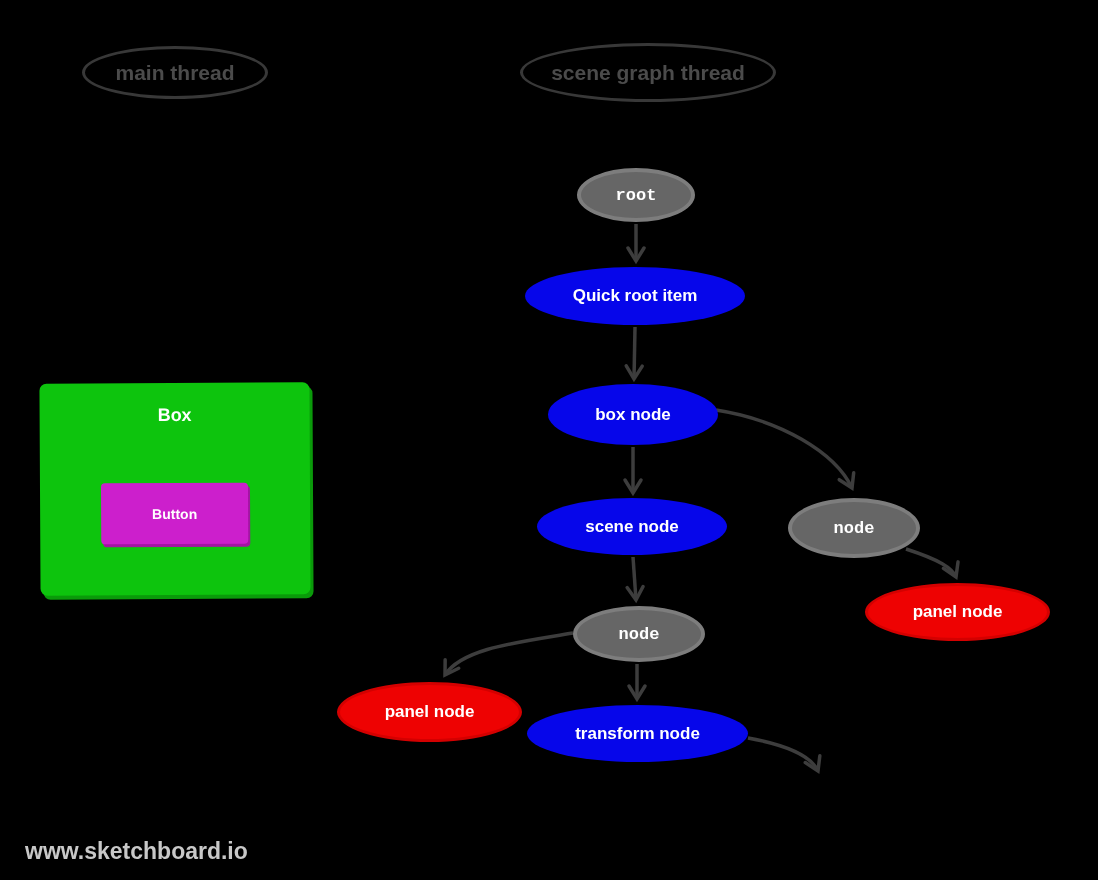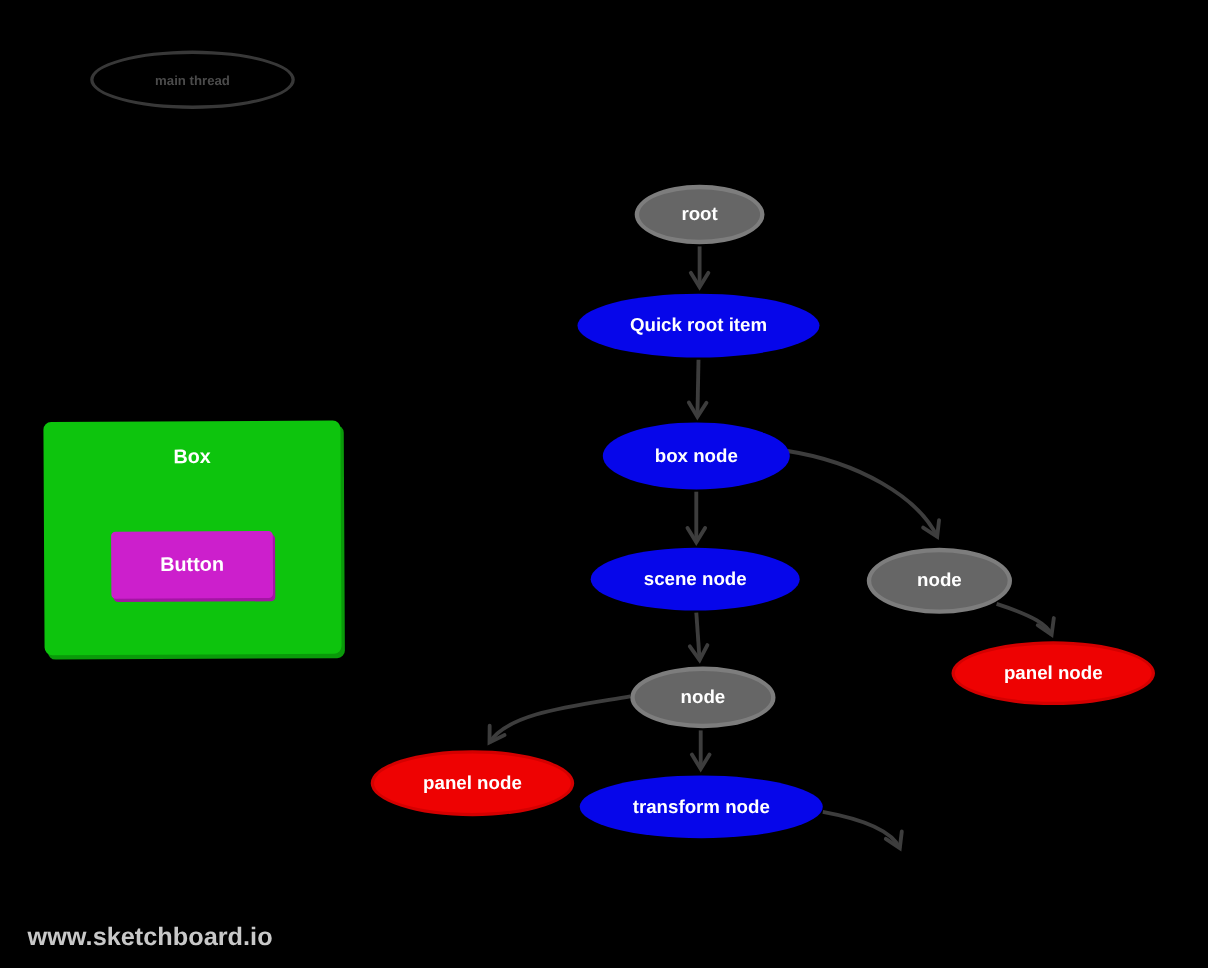--- a/index.html
+++ b/index.html
@@ -29,27 +29,27 @@
   svg.connectors{position:absolute;left:0;top:0;width:1098px;height:880px;}
 
   .node{
     position:absolute;border-radius:50%;
     display:flex;align-items:center;justify-content:center;
     color:#ffffff;font-weight:bold;font-size:17px;
     box-sizing:border-box;text-align:center;
   }
   .node.blue{background:var(--node-blue);}
   .node.red{background:var(--node-red);border:3px solid var(--node-red-border);}
-  .node.gray{background:var(--node-gray);border:4px solid var(--node-gray-border);}
+  .node.gray{background:var(--node-gray);border:4px solid var(--node-gray-border);font-family:Liberation Mono, monospace;}
 
   .thread{
     position:absolute;border-radius:50%;
     display:flex;align-items:center;justify-content:center;
     border:3px solid var(--thread-outline);
-    color:var(--thread-text);font-weight:bold;font-size:12px;
+    color:var(--thread-text);font-weight:bold;font-size:21px;
     box-sizing:border-box;background:transparent;
   }
   .thread.main{left:82px;top:46px;width:186px;height:53px;}
   .thread.scene{left:520px;top:43px;width:256px;height:59px;}
 
   .n-root{left:577px;top:168px;width:118px;height:54px;}
   .n-quick{left:525px;top:267px;width:220px;height:58px;}
   .n-boxnode{left:548px;top:384px;width:170px;height:61px;}
   .n-buttonnode{left:537px;top:498px;width:190px;height:57px;}
   .n-noderight{left:788px;top:498px;width:132px;height:60px;}
@@ -67,21 +67,21 @@
   }
   .preview-box .box-label{
     position:absolute;left:0;right:0;top:22px;text-align:center;
     color:#ffffff;font-weight:bold;font-size:18px;
   }
   .preview-button{
     position:absolute;left:61px;top:100px;width:147px;height:61px;
     background:var(--button-magenta);border-radius:4px;
     box-shadow:2px 3px 0 var(--button-magenta-dark);
     display:flex;align-items:center;justify-content:center;
-    color:#ffffff;font-weight:bold;font-size:18px;
+    color:#ffffff;font-weight:bold;font-size:14px;
   }
   .watermark{
     position:absolute;left:25px;top:838px;
     color:var(--watermark-text);font-weight:bold;font-size:23px;
   }
   .connector{stroke:var(--arrow);stroke-width:3.5;fill:none;}
 </style>
 </head>
 <body>
 
@@ -101,20 +101,23 @@
     <path class="connector" d="M906 549 C940 560 952 568 956 577" marker-end="url(#arrowhead)"></path>
     <path class="connector" d="M573 633 C520 642 462 648 445 675" marker-end="url(#arrowhead)"></path>
     <path class="connector" d="M637 664 L637 699" marker-end="url(#arrowhead)"></path>
     <path class="connector" d="M748 738 C792 746 812 758 818 771" marker-end="url(#arrowhead)"></path>
   </svg>
 
   <div class="thread main">
     <span>main thread</span>
   </div>
 
+  <div class="thread scene">
+    <span>scene graph thread</span>
+  </div>
 
   <div class="preview-box">
     <div class="box-label">Box</div>
     <div class="preview-button">
       <span>Button</span>
     </div>
   </div>
 
   <div class="node gray n-root">
     <span>root</span>

